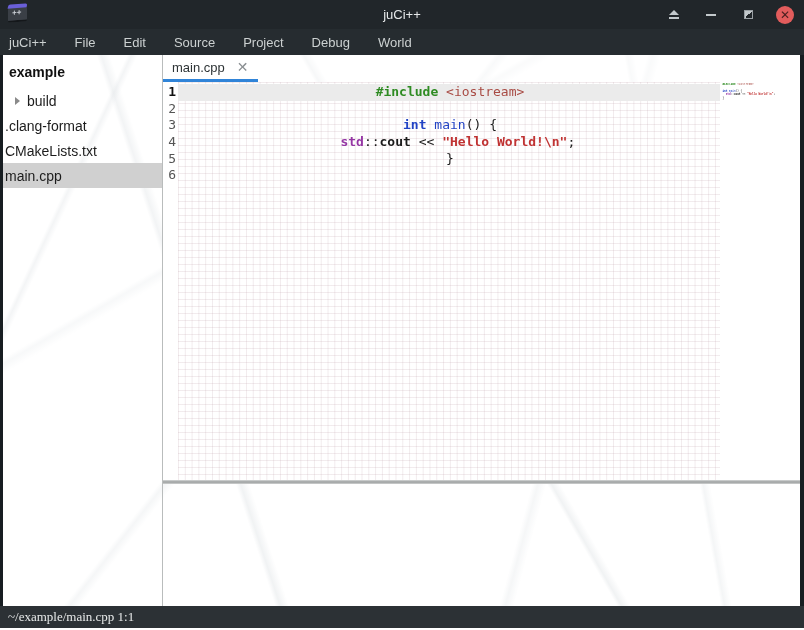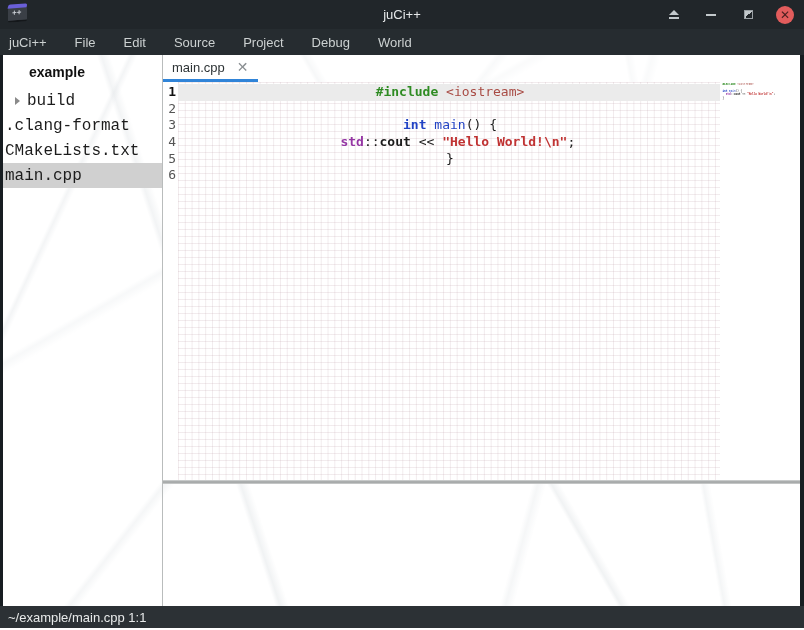--- a/index.html
+++ b/index.html
@@ -38,22 +38,22 @@
       linear-gradient(105deg, rgba(255,255,255,0) 68%, rgba(212,218,222,.3) 68.6%, rgba(255,255,255,0) 69.5%),
       linear-gradient(150deg, rgba(255,255,255,0) 30%, rgba(214,220,224,.28) 30.6%, rgba(255,255,255,0) 31.6%),
       linear-gradient(80deg,  rgba(255,255,255,0) 80%, rgba(208,214,218,.3) 80.4%, rgba(255,255,255,0) 81.2%),
       #ffffff; }
   .edge { flex:0 0 auto; background:#171d21; }
   .edge-left { width:3px; }
   .edge-right { width:4px; }
 
   
   .sidebar { width:159px; flex:0 0 auto; padding-top:6px; background:rgba(255,255,255,0.35); }
-  .tree-root { height:22px; display:flex; align-items:center; padding-left:6px; font-size:14px; font-weight:bold; color:#111; margin-bottom:5px;margin-left:20px; }
-  .tree-item { height:25px; display:flex; align-items:center; font-size:16px; color:#1c1c1c; cursor:pointer; position:relative;font-family:Liberation Mono, monospace; }
+  .tree-root { height:22px; display:flex; align-items:center; padding-left:6px; font-size:14px; font-weight:bold; color:#111; margin-bottom:5px; }
+  .tree-item { height:25px; display:flex; align-items:center; font-size:14px; color:#1c1c1c; cursor:pointer; position:relative; }
   .tree-item.selected { background:#d0d0d0; }
   .expander { width:16px; margin-left:6px; display:flex; align-items:center; justify-content:center; }
   .expander .tri { width:0; height:0; border-top:4px solid transparent; border-bottom:4px solid transparent; border-left:5px solid #8a8a8a; }
   .tree-label { margin-left:2px; }
   .tree-item.no-exp .tree-label { }
   .v-divider { width:1px; background:#b9bcbc; flex:0 0 auto; cursor:col-resize; }
 
   
   .content { flex:1 1 auto; display:flex; flex-direction:column; min-width:0; }
   .tabbar { height:27px; flex:0 0 auto; display:flex; background:rgba(255,255,255,0.55); }
@@ -84,21 +84,21 @@
   .map-area { flex:1 1 auto; position:relative; overflow:hidden; }
   .minimap { position:absolute; left:2px; top:1px; width:300px; transform:scale(0.21,0.2); transform-origin:0 0; }
   .minimap .code-line { height:16.7px; }
   .minimap .code-line.current { background:none; }
 
   .h-divider { height:4px; flex:0 0 auto; background:linear-gradient(#d6d8d8,#a8abab 40%,#a8abab 70%,#d6d8d8); cursor:row-resize; }
   .bottom-panel { flex:1 1 auto; background:rgba(255,255,255,0.25); }
 
   
   .statusbar { height:22px; flex:0 0 auto; background:var(--statusbar-bg); display:flex; align-items:center; }
-  .status-text { color:#e8eaea; font-size:13px; padding-left:8px; }
+  .status-text { color:#e8eaea; font-size:13px; padding-left:8px;font-family:Liberation Serif, serif; }
 </style>
 </head>
 <body>
 
 <div class="window">
 
   <div class="titlebar">
     <div class="app-logo"></div>
     <div class="window-title">juCi++</div>
     <div class="win-buttons">

